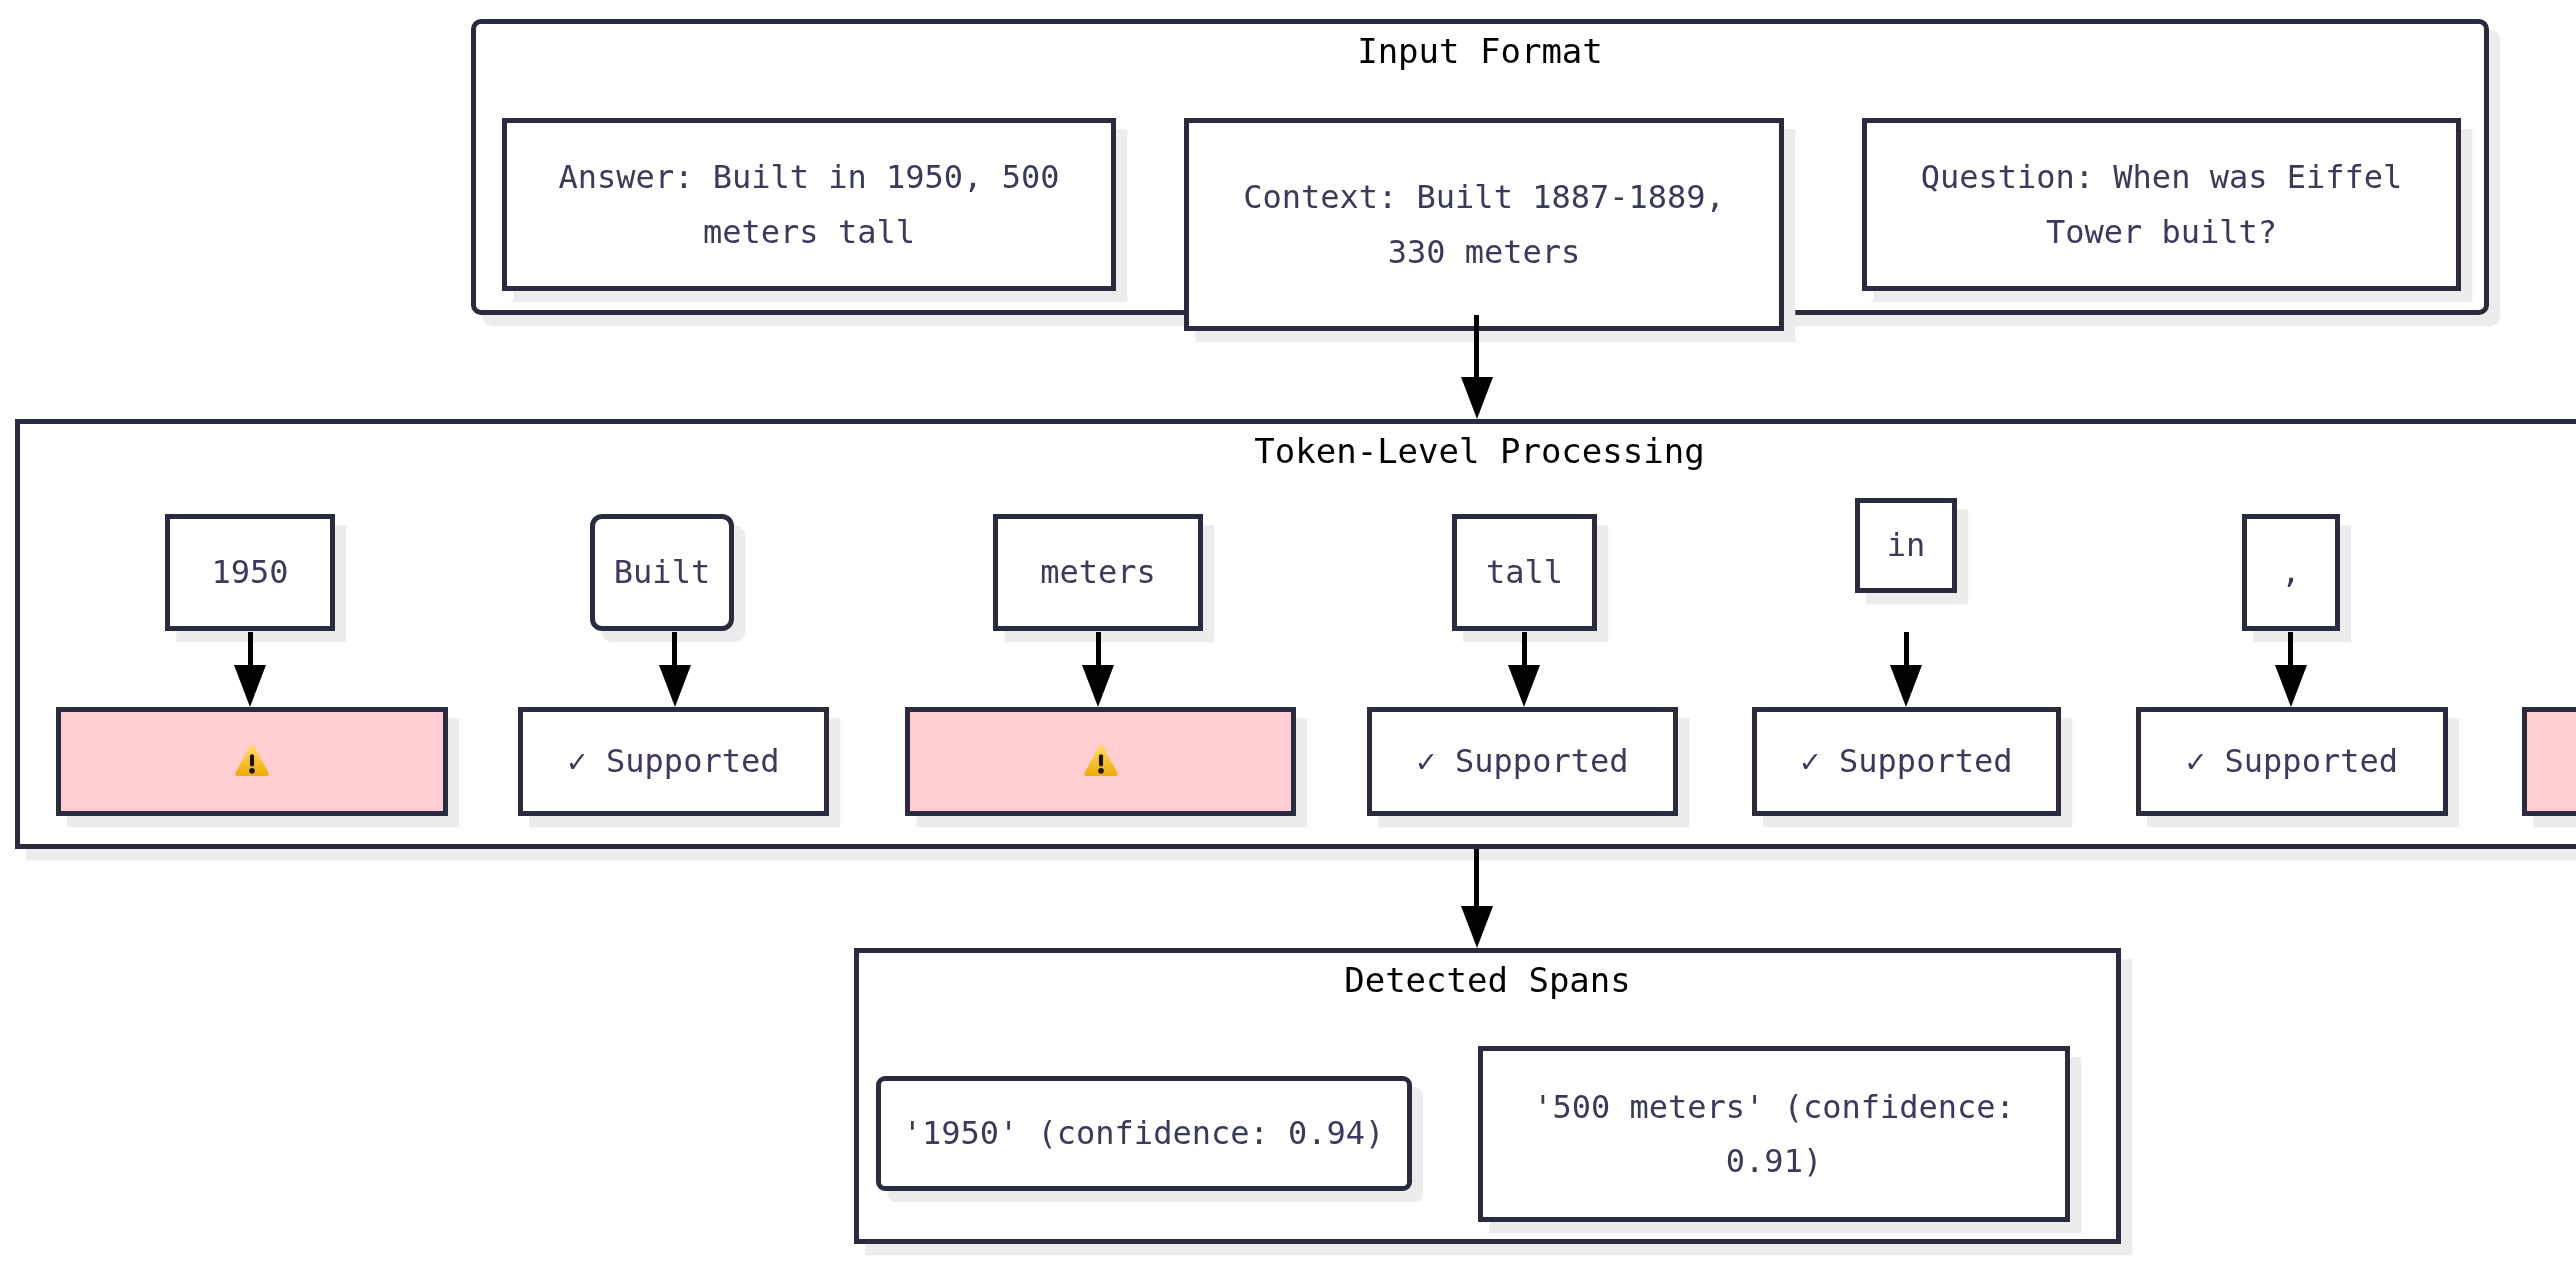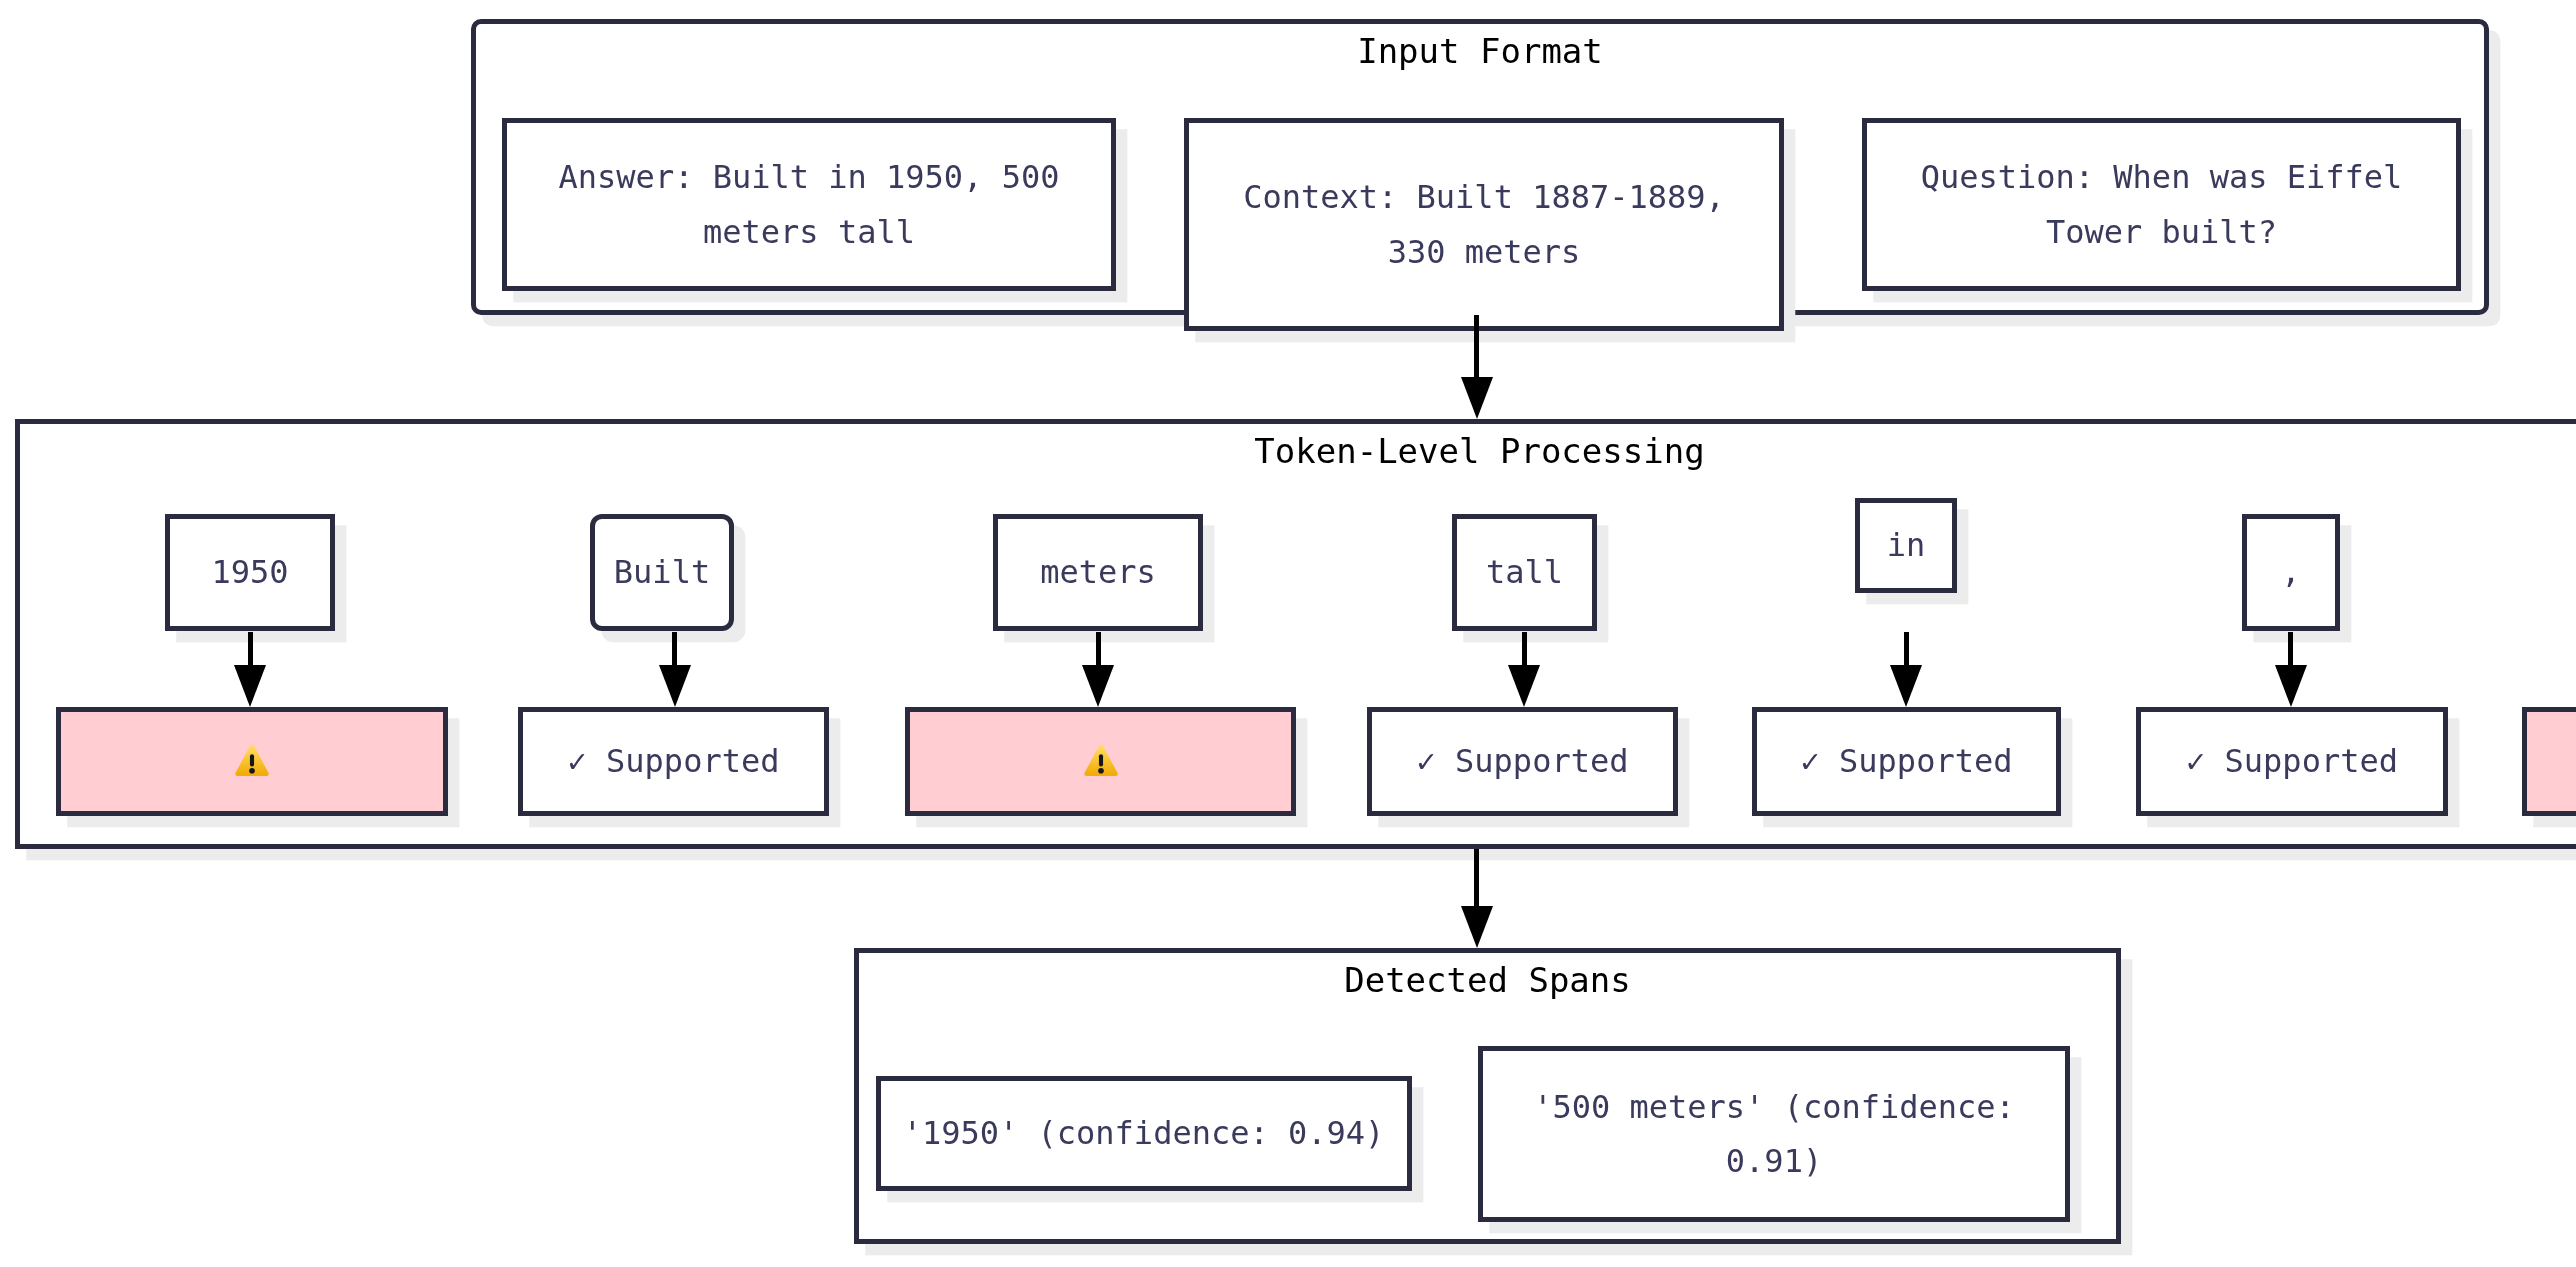--- a/index.html
+++ b/index.html
@@ -42,21 +42,21 @@
     position:absolute;width:5.2px;
     background:var(--arrow,#000000);
   }
   .arrow-head{
     position:absolute;width:0;height:0;
     border-left:16px solid transparent;
     border-right:16px solid transparent;
     border-top:42px solid var(--arrow,#000000);
   }
   .token-box{padding:0 5.2px;}
-  .span-box-single{padding:0 8.2px;}
+  .span-box-single{padding:0 8.2px;border-radius:9px;}
 </style>
 </head>
 <body>
 
 <div class="canvas">
 
   <div class="section" style="left:471px;top:19px;width:2018px;height:296px;border-radius:10px;">
     <div class="section-title">Input Format</div>
 
     <div class="node" style="left:26px;top:94px;width:614px;height:173px;">

